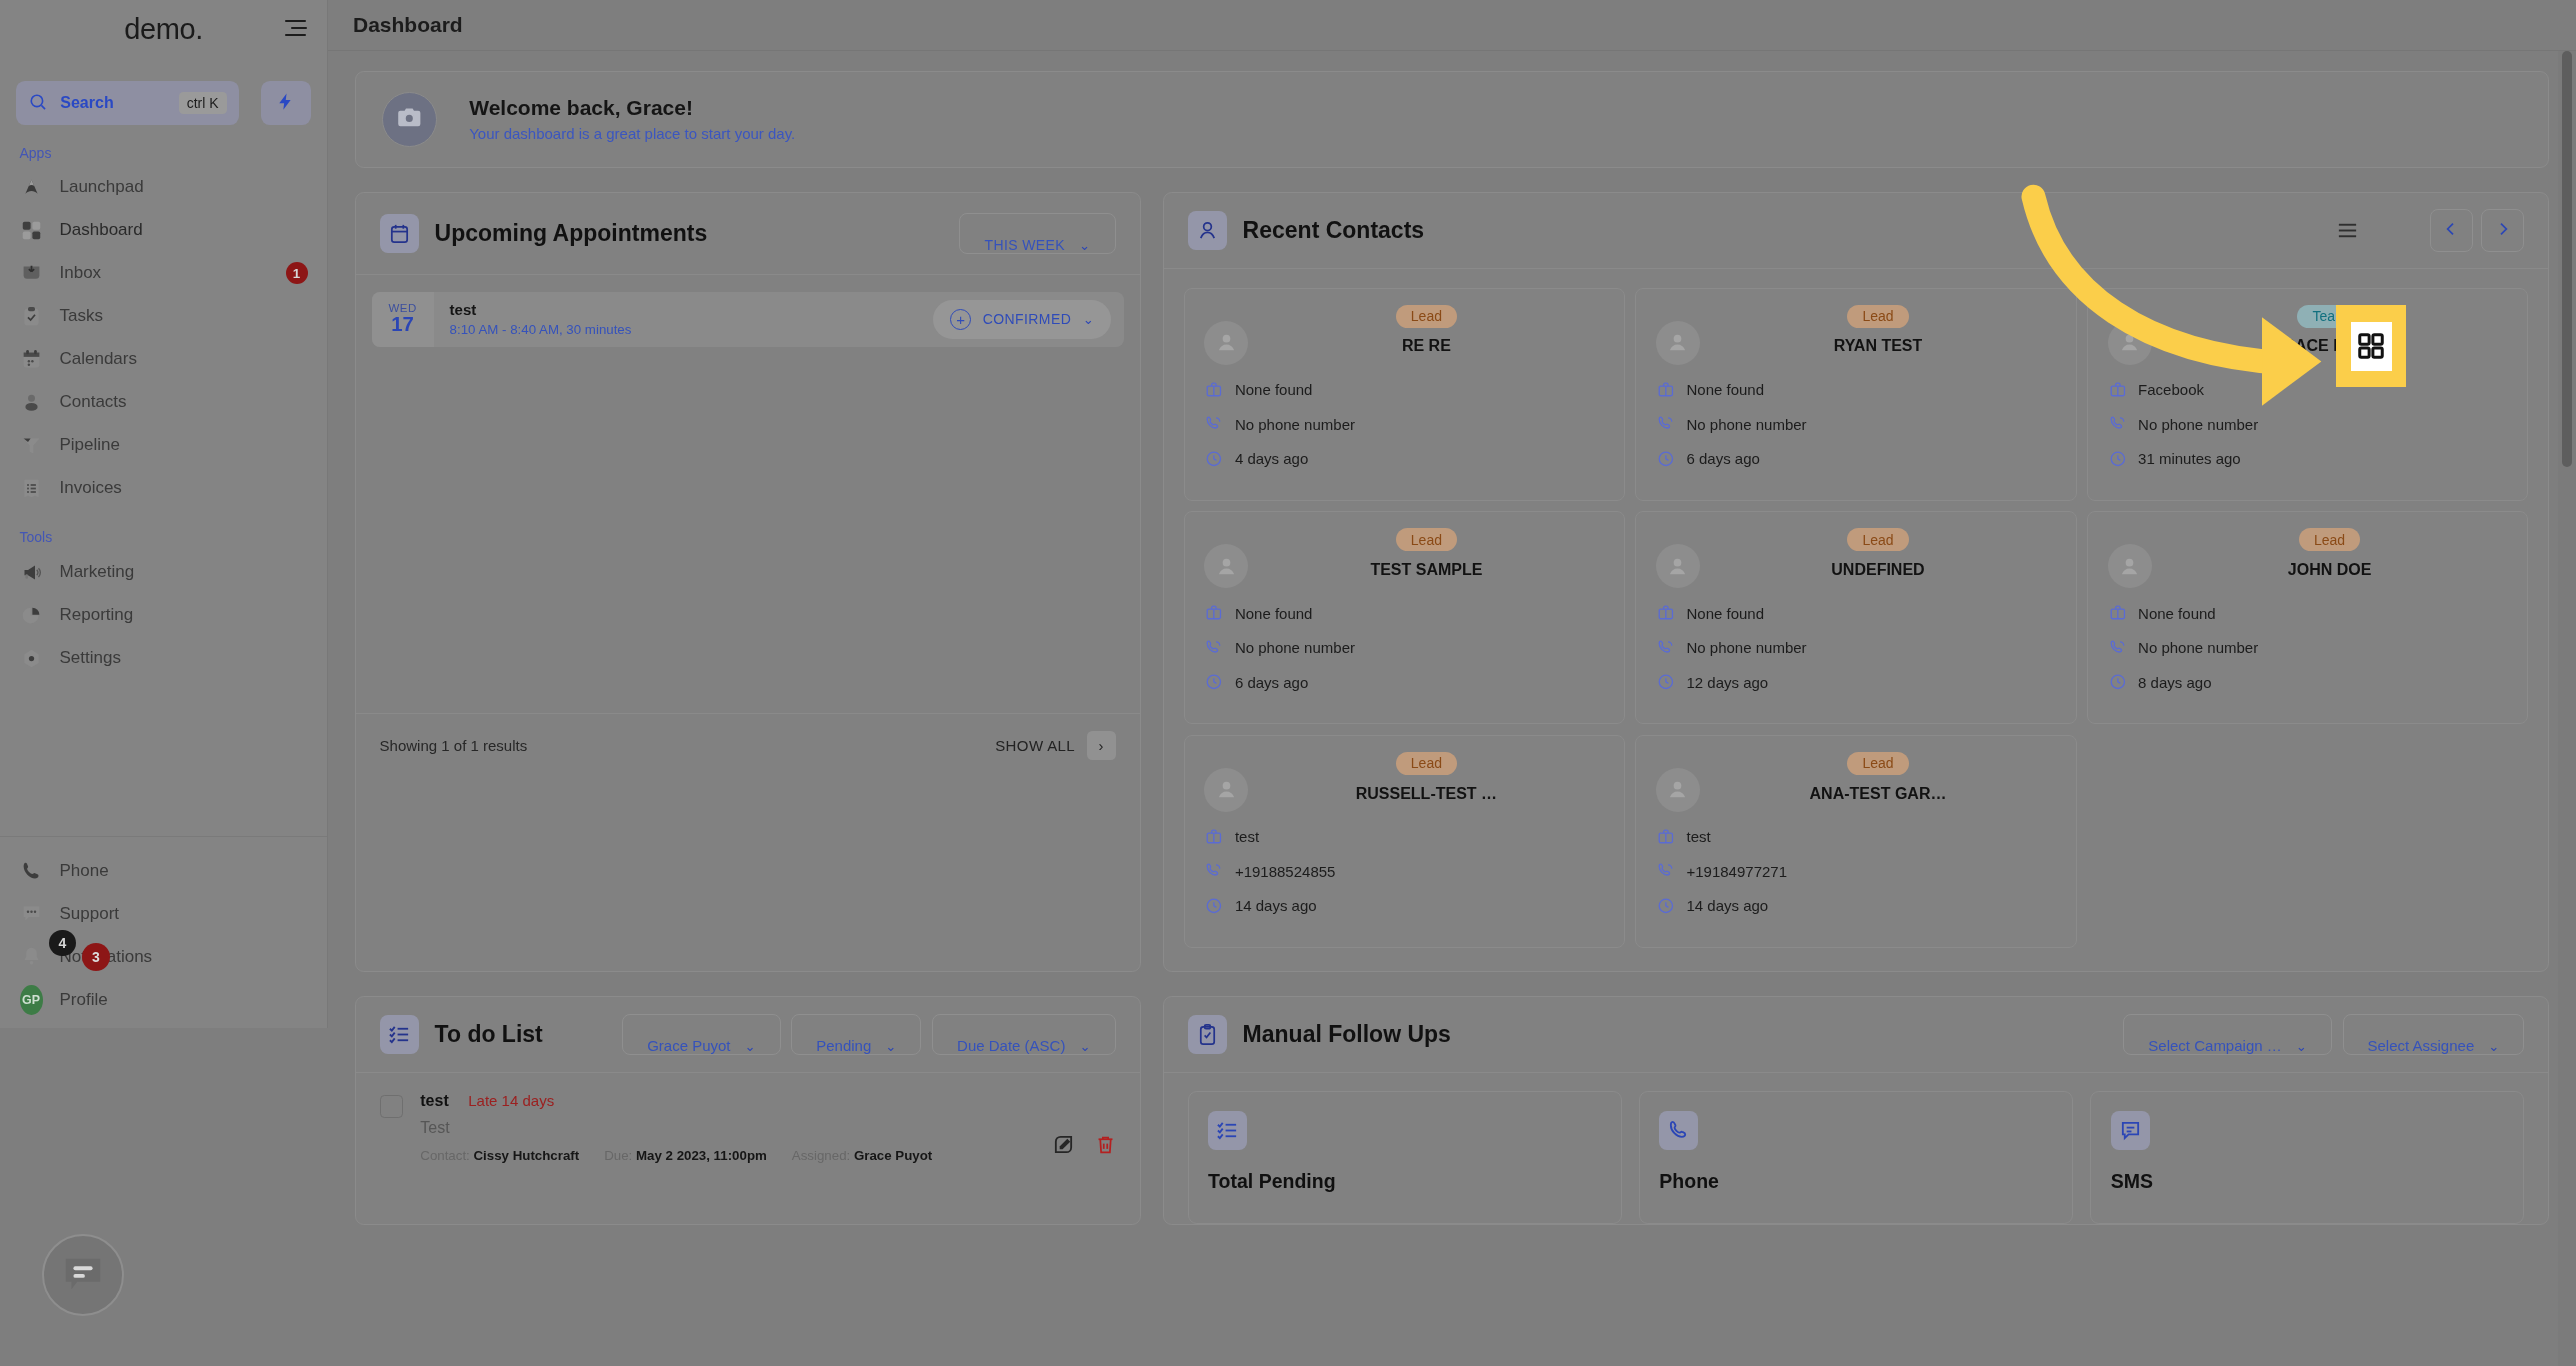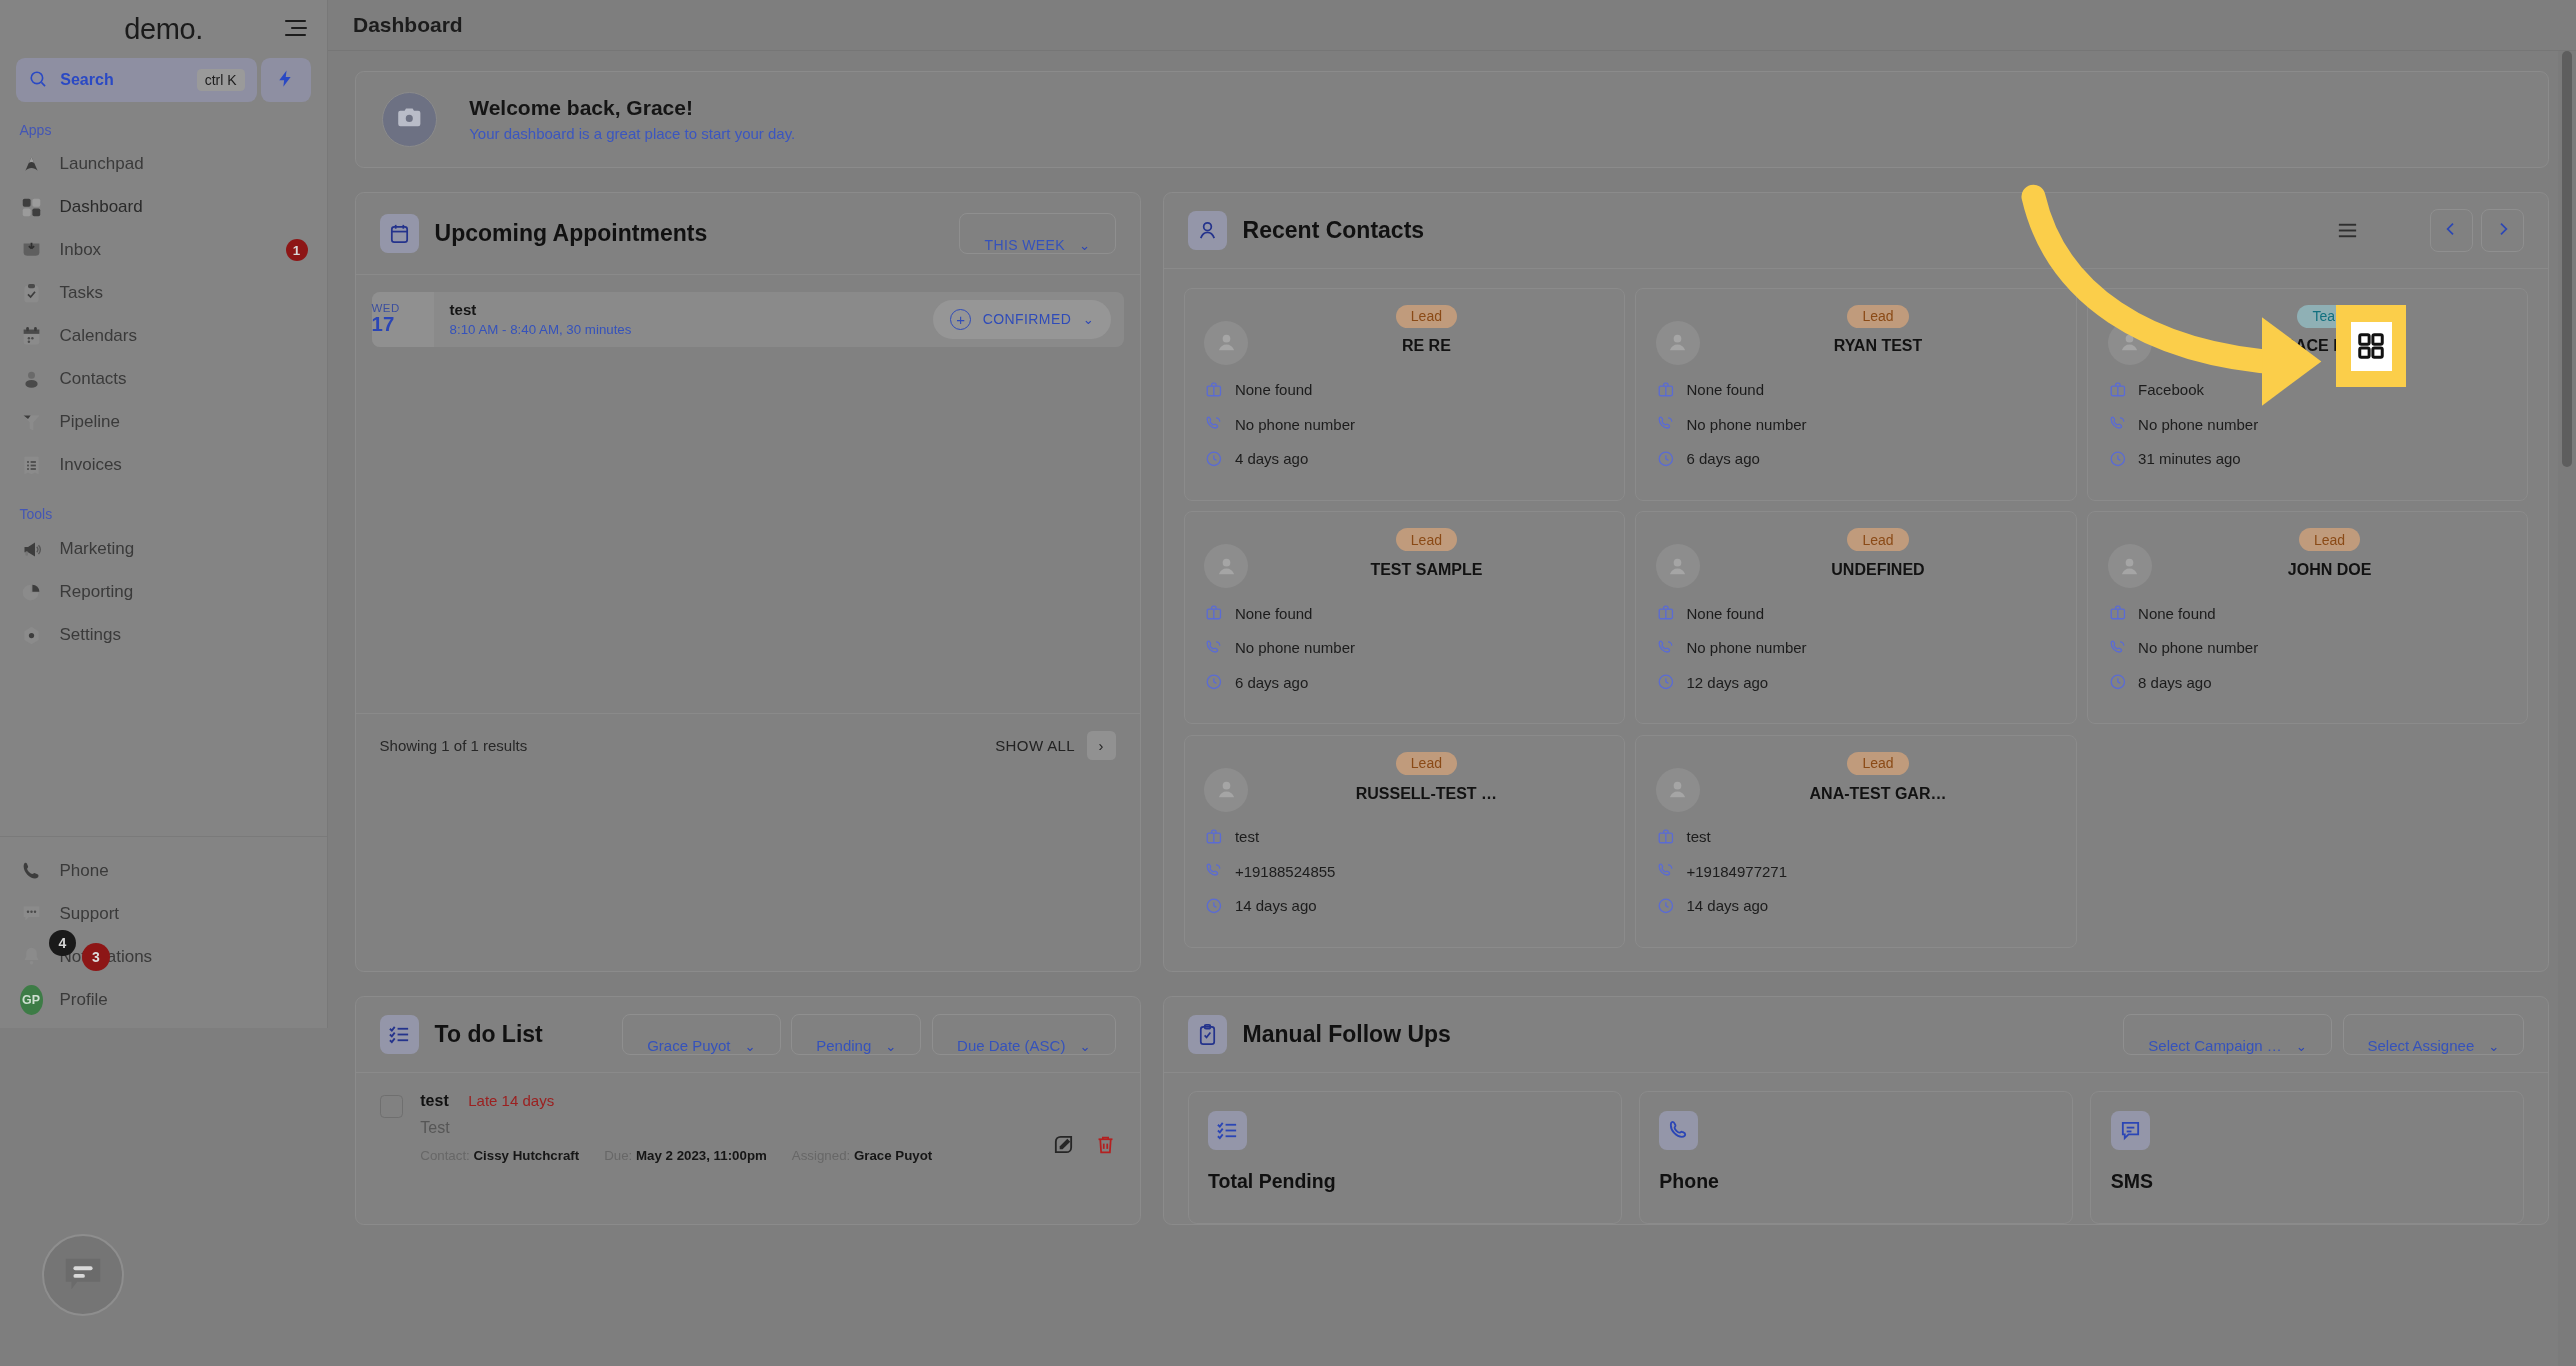--- a/index.html
+++ b/index.html
@@ -34,21 +34,21 @@
   }
   .hamburger span {
     display: block; height: 2.7px; background: #1c1c1c; border-radius: 0.9px;
     margin-bottom: 4.4px;
   }
   .hamburger span:nth-child(1){ width: 21px; margin-left: 1.8px; }
   .hamburger span:nth-child(2){ width: 16px; margin-left: 7px; }
   .hamburger span:nth-child(3){ width: 21px; margin-left: 1.8px; }
 
   .search-row {
-    display: flex; gap: 4px; padding: 0 16px; 
+    display: flex; gap: 22px; padding: 0 16px; margin-top: 23px;
   }
   .search-box {
     flex: 1; height: 44px; background: #8e8fa2; border-radius: 8.9px;
     display: flex; align-items: center; padding: 0 12.4px; gap: 12.4px;
     cursor: pointer;
   }
   .search-label { color: #2a49c4; font-size: 16px; font-weight: bold; flex: 1; }
   .search-kbd {
     background: #9a9a9a; color: #1d1d1d; font-size: 14px;
     border-radius: 4.4px; padding: 2.7px 8px; font-weight: 500;
@@ -150,21 +150,21 @@
   .pill-select.caps { font-size: 14px; letter-spacing: 0.4px; }
   .chev { font-size: 13.3px; color: #2b46b5; }
 
   .appt-body { height: 421px; position: relative; }
   .appt-row {
     display: flex; align-items: center; margin: 17px 16px 0 16px;
     background: #8a8a8a; border-radius: 8px; height: 55px;
   }
   .appt-date {
     width: 62px; height: 55px; background: #909090; border-radius: 8px 0 0 8px;
-    display: flex; flex-direction: column; align-items: flex-start; justify-content: center;
+    display: flex; flex-direction: column; align-items: center; justify-content: center;
   }
   .appt-dow { font-size: 11.5px; color: #3c4f9e; letter-spacing: 0.4px; }
   .appt-day { font-size: 20.4px; color: #2b46b5; font-weight: bold; line-height: 1.05; }
   .appt-info { margin-left: 16px; flex: 1; }
   .appt-name { font-size: 15px; color: #151515; font-weight: bold; }
   .appt-time { font-size: 13.3px; color: #3552bb; margin-top: 3.5px; }
   .appt-status {
     background: #969696; border-radius: 19.5px; height: 39px; margin-right: 12.4px;
     display: flex; align-items: center; gap: 11.5px; padding: 0 17px;
     color: #2f4bb8; font-size: 14px; letter-spacing: 0.4px; cursor: pointer;

